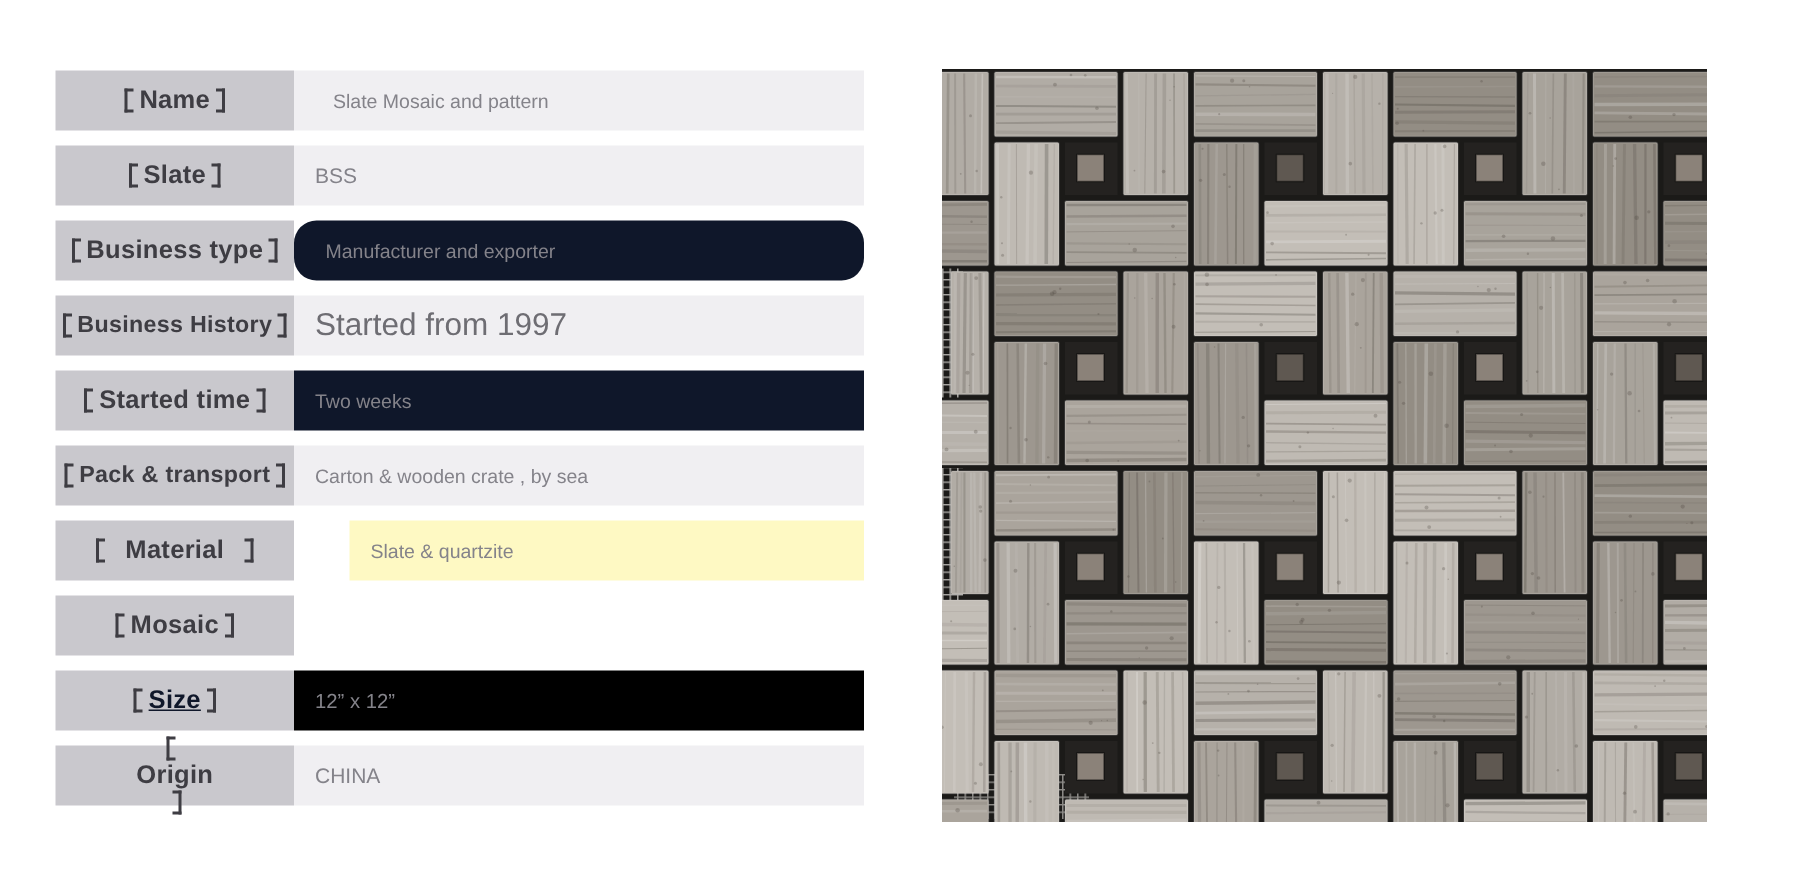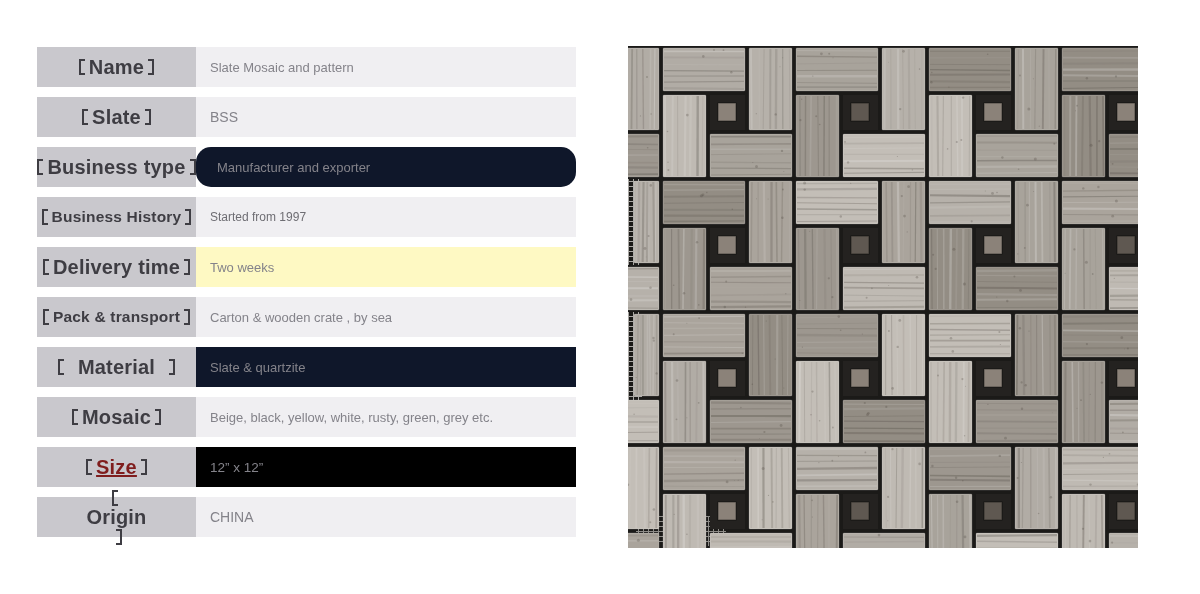--- a/index.html
+++ b/index.html
@@ -11,31 +11,31 @@
   
   .spec-table{
     position:absolute;left:37px;top:47px;width:539px;
     display:flex;flex-direction:column;gap:10px;
   }
   .spec-row{display:flex;height:40px;}
   .cell{display:flex;align-items:center;height:100%;box-sizing:border-box;}
   .label-cell{width:159px;justify-content:center;flex:none;}
   .value-cell{flex:1;padding-left:14px;}
   .label-text{
-    font-size:20px;font-weight:600;letter-spacing:.2px;
+    font-size:17px;font-weight:600;letter-spacing:.2px;
     display:inline-flex;align-items:center;white-space:nowrap;
   }
   
   .brk{display:inline-block;width:4px;height:12px;flex:none;}
   .brk-l{border:2.5px solid #3e3d43;border-right:0;margin-right:4px;}
   .brk-r{border:2.5px solid #3e3d43;border-left:0;margin-left:4px;}
   .value-text{font-size:13px;white-space:nowrap;}
   
   .spec-row:nth-child(3) .value-text{padding-left:7px;}
-  .spec-row:nth-child(4) .value-text{font-size:12px;}
+  .spec-row:nth-child(4) .value-text{font-size:21px;}
   .spec-row:nth-child(2) .value-text,
   .spec-row:nth-child(10) .value-text{font-size:14px;}
   .spec-row:nth-child(9) .value-text{font-size:13.5px;}
   .spec-row:nth-child(4) .label-text,
   .spec-row:nth-child(6) .label-text{font-size:15.5px;}
   
   .product-photo{
     position:absolute;left:628px;top:46px;width:510px;height:502px;margin:0;
   }
   .product-photo svg{display:block;}
@@ -46,21 +46,21 @@
 <div class="spec-table" id="spec-rows">
     <div class="spec-row">
       <div class="cell label-cell" style="background: rgb(201, 200, 205);">
         <span class="label-text" style="color: rgb(62, 61, 67);">
           <span class="brk brk-l" style="border-color: rgb(62, 61, 67);"></span>
           <span>Name</span>
           <span class="brk brk-r" style="border-color: rgb(62, 61, 67);"></span>
         </span>
       </div>
       <div class="cell value-cell" style="background: rgb(240, 239, 242);">
-        <span class="value-text" style="color: rgb(132, 131, 138);">Slate Mosaic and pattern</span>
+        <span class="value-text" style="color: rgb(132, 131, 138); margin-left: 12px;">Slate Mosaic and pattern</span>
       </div>
     </div>
     <div class="spec-row">
       <div class="cell label-cell" style="background: rgb(201, 200, 205);">
         <span class="label-text" style="color: rgb(62, 61, 67);">
           <span class="brk brk-l" style="border-color: rgb(62, 61, 67);"></span>
           <span>Slate</span>
           <span class="brk brk-r" style="border-color: rgb(62, 61, 67);"></span>
         </span>
       </div>
@@ -89,25 +89,25 @@
         </span>
       </div>
       <div class="cell value-cell" style="background: rgb(240, 239, 242);">
         <span class="value-text" style="color: rgb(110, 109, 115);">Started from 1997</span>
       </div>
     </div>
     <div class="spec-row">
       <div class="cell label-cell" style="background: rgb(201, 200, 205);">
         <span class="label-text" style="color: rgb(62, 61, 67);">
           <span class="brk brk-l" style="border-color: rgb(62, 61, 67);"></span>
-          <span>Delivery time</span>
+          <span>Started time</span>
           <span class="brk brk-r" style="border-color: rgb(62, 61, 67);"></span>
         </span>
       </div>
-      <div class="cell value-cell" style="background: #fef9c3;">
+      <div class="cell value-cell" style="background: #0f172a;">
         <span class="value-text" style="color: rgb(132, 131, 138);">Two weeks</span>
       </div>
     </div>
     <div class="spec-row">
       <div class="cell label-cell" style="background: rgb(201, 200, 205);">
         <span class="label-text" style="color: rgb(62, 61, 67);">
           <span class="brk brk-l" style="border-color: rgb(62, 61, 67);"></span>
           <span>Pack &amp; transport</span>
           <span class="brk brk-r" style="border-color: rgb(62, 61, 67);"></span>
         </span>
@@ -117,39 +117,36 @@
       </div>
     </div>
     <div class="spec-row">
       <div class="cell label-cell" style="background: rgb(201, 200, 205);">
         <span class="label-text" style="color: rgb(62, 61, 67); gap: 10px;">
           <span class="brk brk-l" style="border-color: rgb(62, 61, 67);"></span>
           <span>Material</span>
           <span class="brk brk-r" style="border-color: rgb(62, 61, 67);"></span>
         </span>
       </div>
-      <div class="cell value-cell" style="background: #0f172a;">
+      <div class="cell value-cell" style="background: #fef9c3; margin-left: 37px;">
         <span class="value-text" style="color: rgb(132, 131, 138);">Slate &amp; quartzite</span>
       </div>
     </div>
     <div class="spec-row">
       <div class="cell label-cell" style="background: rgb(201, 200, 205);">
         <span class="label-text" style="color: rgb(62, 61, 67);">
           <span class="brk brk-l" style="border-color: rgb(62, 61, 67);"></span>
           <span>Mosaic</span>
           <span class="brk brk-r" style="border-color: rgb(62, 61, 67);"></span>
         </span>
       </div>
-      <div class="cell value-cell" style="background: rgb(240, 239, 242);">
-        <span class="value-text" style="color: rgb(132, 131, 138);">Beige, black, yellow, white, rusty, green, grey etc.</span>
-      </div>
     </div>
     <div class="spec-row">
       <div class="cell label-cell" style="background: rgb(201, 200, 205);">
-        <span class="label-text" style="color: #7f1d1d; text-decoration: underline;">
+        <span class="label-text" style="color: #0f172a; text-decoration: underline;">
           <span class="brk brk-l" style="border-color: rgb(62, 61, 67);"></span>
           <span>Size</span>
           <span class="brk brk-r" style="border-color: rgb(62, 61, 67);"></span>
         </span>
       </div>
       <div class="cell value-cell" style="background: #000000;">
         <span class="value-text" style="color: rgb(132, 131, 138);">12” x 12”</span>
       </div>
     </div>
     <div class="spec-row">

